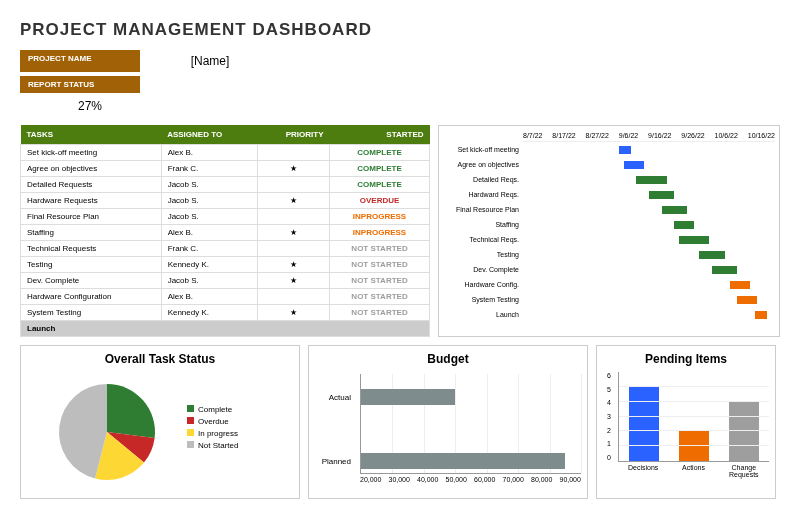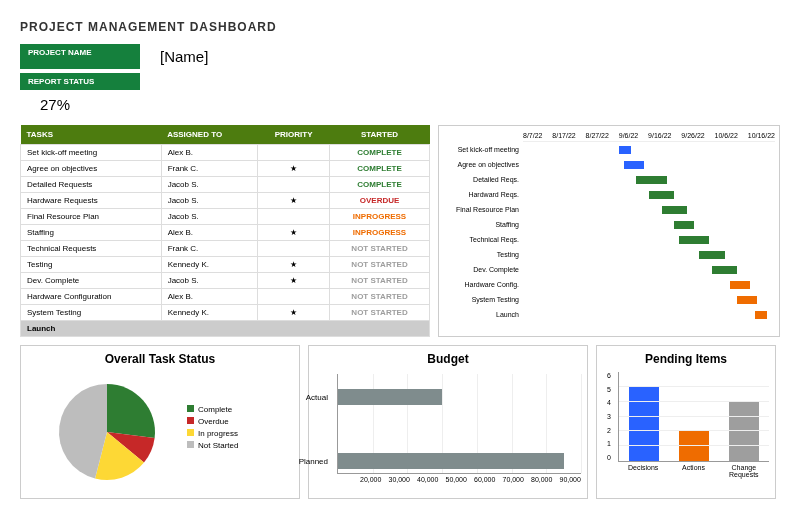--- a/index.html
+++ b/index.html
@@ -1,28 +1,28 @@
 <!DOCTYPE html>
 <html><head>
 <meta charset="utf-8">
 <style>
   * { box-sizing: border-box; margin: 0; padding: 0; }
   body { font-family: Arial, sans-serif; font-size: 10px; background: #fff; color: #000; padding: 20px; width: 800px; }
   
-  .title { font-size: 12px; font-weight: bold; letter-spacing: 1px; margin-bottom: 10px; color: #333; }
+  .title { font-size: 17px; font-weight: bold; letter-spacing: 1px; margin-bottom: 10px; color: #333; }
   
   .header-row { display: flex; margin-bottom: 2px; }
-  .header-label { background: #15803d; color: #fff; font-weight: bold; font-size: 8px; padding: 4px 8px; width: 120px; }
-  .header-value { padding: 4px 20px; font-size: 15px; width: 140px; }
+  .header-label { background: #a16207; color: #fff; font-weight: bold; font-size: 8px; padding: 4px 8px; width: 120px; }
+  .header-value { padding: 4px 12px; font-size: 12px; width: 140px; text-align: center; }
   
   .main-section { display: flex; gap: 8px; margin-top: 8px; }
   
   .tasks-table { border-collapse: collapse; width: 410px; font-size: 8px; }
   .tasks-table th { background: #4d7c0f; color: #fff; padding: 5px 6px; text-align: left; font-size: 8px; font-weight: bold; }
-  .tasks-table th:nth-child(3), .tasks-table th:nth-child(4) { text-align: center; }
+  .tasks-table th:nth-child(3), .tasks-table th:nth-child(4) { text-align: right; }
   .tasks-table td { padding: 3px 6px; border: 1px solid #ddd; }
   .tasks-table td:nth-child(3), .tasks-table td:nth-child(4) { text-align: center; }
   .status-complete { color: #2e7d32; font-weight: bold; }
   .status-overdue { color: #c62828; font-weight: bold; }
   .status-inprogress { color: #ef6c00; font-weight: bold; }
   .status-notstarted { color: #9e9e9e; font-weight: bold; }
   .launch-row td { background: #ccc; font-weight: bold; }
   
   .gantt { flex: 1; border: 1px solid #ccc; padding: 4px; font-size: 7px; position: relative; }
   .gantt-header { display: flex; }
@@ -37,21 +37,21 @@
   .chart-panel { border: 1px solid #ccc; padding: 6px; }
   .chart-title { text-align: center; font-weight: bold; font-size: 12px; margin-bottom: 6px; }
   
   .pie-panel { width: 280px; display: flex; }
   .pie-wrap { width: 120px; height: 120px; position: relative; margin-left: 20px; }
   .pie-legend { margin-left: 20px; margin-top: 30px; font-size: 8px; }
   .pie-legend div { margin: 3px 0; }
   .sq { display: inline-block; width: 7px; height: 7px; margin-right: 4px; }
   
   .budget-panel { width: 280px; }
-  .budget-chart { height: 100px; position: relative; border-left: 1px solid #999; border-bottom: 1px solid #999; margin-left: 22px; }
+  .budget-chart { height: 100px; position: relative; border-left: 1px solid #999; border-bottom: 1px solid #999; margin-left: 45px; }
   .budget-row { display: flex; align-items: center; margin: 8px 0; }
   .budget-label { width: 40px; text-align: right; padding-right: 5px; font-size: 8px; position: absolute; left: -45px; }
   .budget-bar { height: 16px; background: #7f8c8d; }
   .budget-ticks { display: flex; justify-content: space-between; font-size: 7px; margin-left: 45px; margin-top: 2px; }
   .budget-grid { position: absolute; top: 0; bottom: 0; width: 1px; background: #eee; }
   
   .pending-panel { width: 180px; }
   .pending-chart { height: 90px; display: flex; align-items: flex-end; justify-content: space-around; border-left: 1px solid #999; border-bottom: 1px solid #999; position: relative; margin-left: 15px; }
   .pending-bar { width: 30px; }
   .pending-ticks { position: absolute; left: -12px; top: 0; bottom: 0; display: flex; flex-direction: column; justify-content: space-between; font-size: 7px; }

